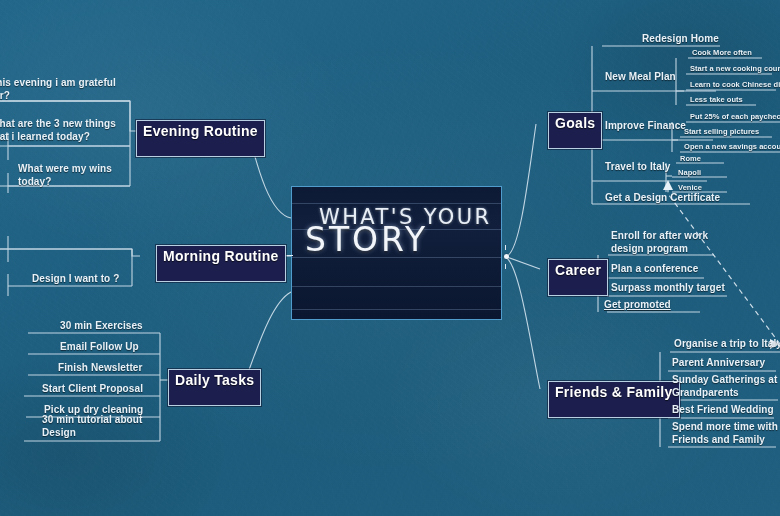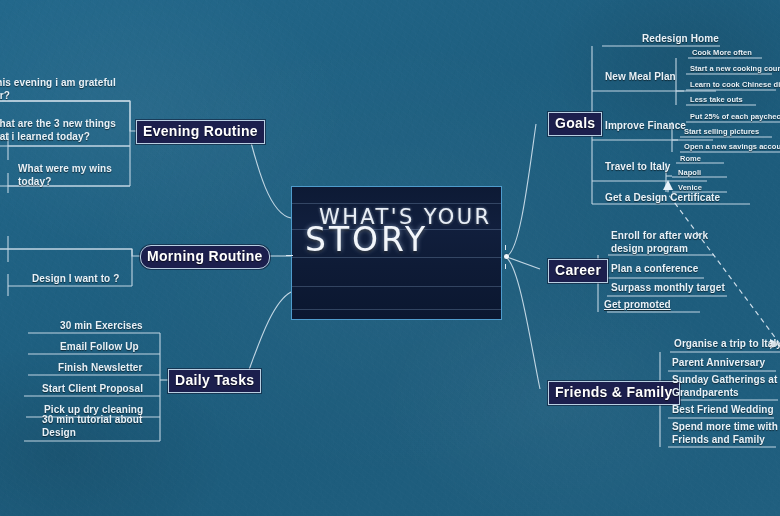--- a/index.html
+++ b/index.html
@@ -63,21 +63,21 @@
   
   .node{
     position:absolute;
     background:#1c1f4d;
     border:1px solid #b9cfe2;
     box-shadow:0 0 0 1px rgba(10,14,40,.5);
     color:#ffffff;
     font-weight:bold;
     font-size:14px;
     letter-spacing:.3px;
-    padding:3px 6px 4px 6px;
+    padding:3px 6px 17px 6px;
     white-space:nowrap;
     line-height:1.05;
     text-shadow:0 1px 1px rgba(0,0,0,.65);
   }
 
   
   .leaf{
     position:absolute;
     color:#e9f2f8;
     font-size:10px;
@@ -198,21 +198,21 @@
   <div class="sel-dot" style="left:504px;top:254px;"></div>
   <div class="sel-tick" style="left:286px;top:255px;width:7px;height:1px;"></div>
   <div class="sel-tick" style="left:505px;top:245px;width:1px;height:5px;"></div>
   <div class="sel-tick" style="left:505px;top:264px;width:1px;height:5px;"></div>
 
   <div class="node" style="left:136px;top:120px;">Evening Routine</div>
   <div class="leaf wrap" style="left:-10px;top:77px;width:135px;">This evening i am grateful for?</div>
   <div class="leaf wrap" style="left:-10px;top:118px;width:130px;">What are the 3 new things that i learned today?</div>
   <div class="leaf wrap" style="left:18px;top:163px;width:110px;">What were my wins today?</div>
 
-  <div class="node" style="left:140px;top:245px;border-radius:11px;">Morning Routine</div>
+  <div class="node" style="left:156px;top:245px;">Morning Routine</div>
   <div class="leaf" style="left:32px;top:273px;">Design I want to ?</div>
 
   <div class="node" style="left:168px;top:369px;">Daily Tasks</div>
   <div class="leaf" style="left:60px;top:320px;">30 min Exercises</div>
   <div class="leaf" style="left:60px;top:341px;text-align:right;">Email Follow Up</div>
   <div class="leaf" style="left:58px;top:362px;">Finish Newsletter</div>
   <div class="leaf" style="left:42px;top:383px;">Start Client Proposal</div>
   <div class="leaf" style="left:44px;top:404px;">Pick up dry cleaning</div>
   <div class="leaf wrap" style="left:42px;top:414px;width:120px;">30 min tutorial about Design</div>
 

